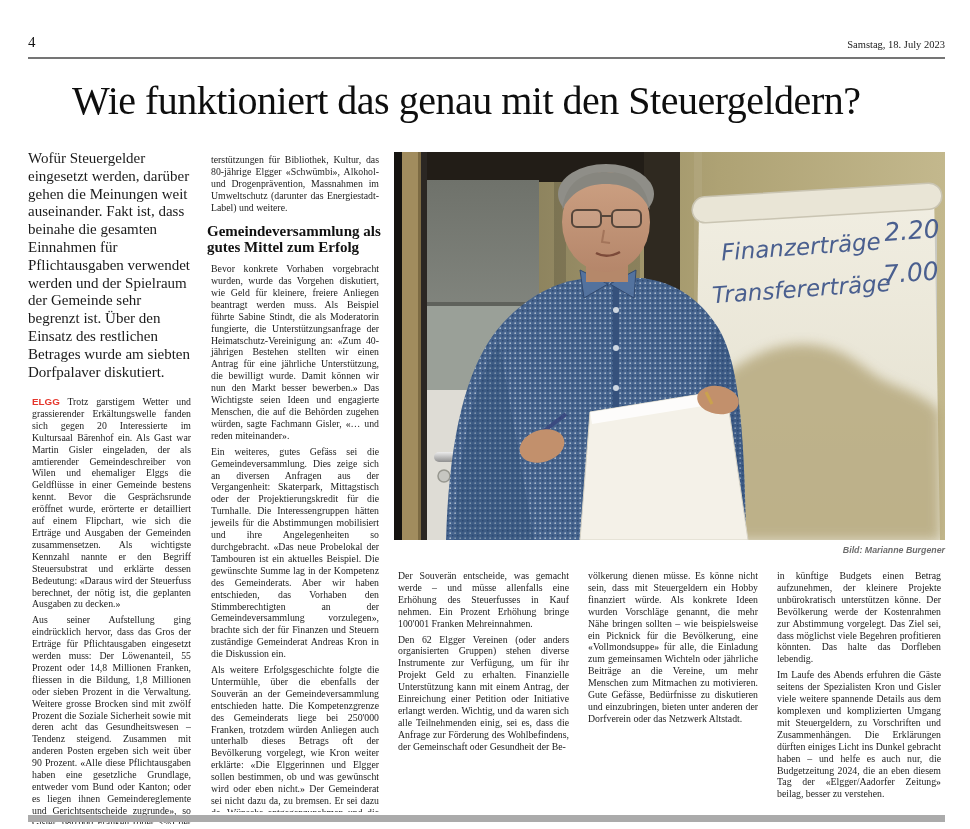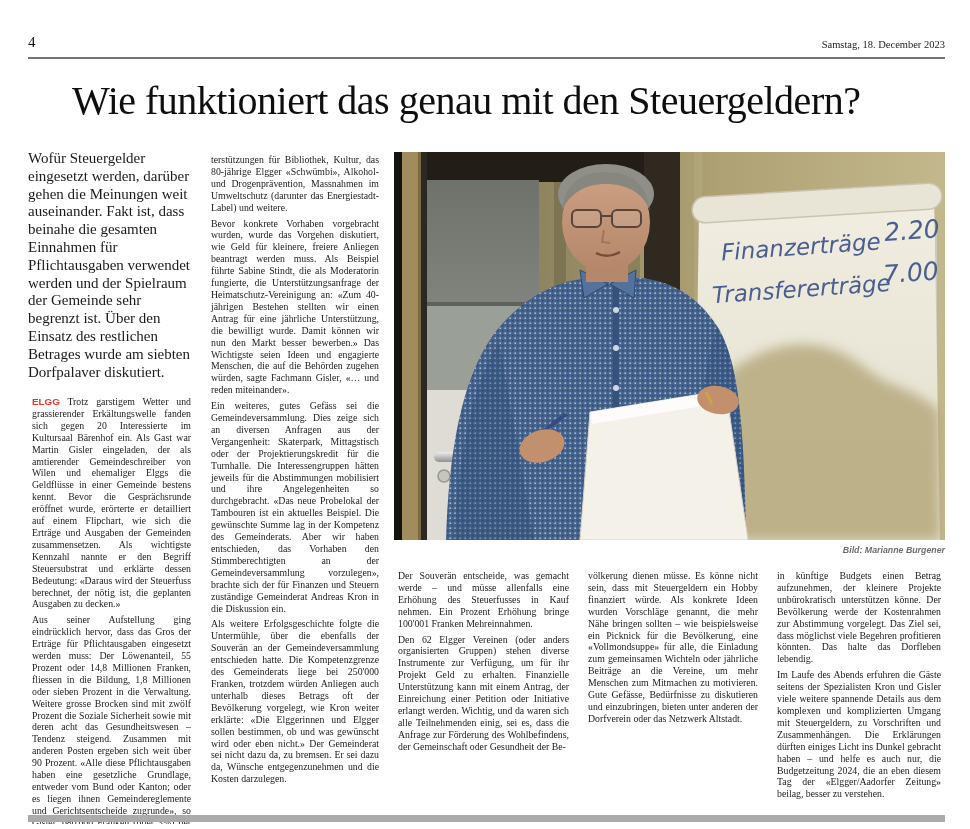--- a/index.html
+++ b/index.html
@@ -23,34 +23,35 @@
   .caption{font-size:9.4px;font-weight:bold;font-style:italic;color:#1a1a1a;
            transform:scaleX(0.85);transform-origin:left top;white-space:nowrap;}
   .credit{position:absolute;right:0;top:0;font-size:8.8px;font-style:italic;color:#6e6e6e;white-space:nowrap;font-weight:bold;}
   .author{margin-top:14px;font-style:italic;font-size:14px;letter-spacing:0.8px;color:#222;}
   .bottombar{height:7px;background:#ababab;}
 </style>
 </head>
 <body>
 
 <div class="abs pageno" style="left:28px;top:34px;">4</div>
-<div class="abs pagedate" style="right:25px;top:39px;">Samstag, 18. December 2023</div>
+<div class="abs pagedate" style="right:25px;top:39px;">Samstag, 18. July 2023</div>
 <div class="abs toprule" style="left:28px;top:57px;width:917px;"></div>
 
 <div class="abs headline" style="left:28px;top:80px;width:917px;">Wie funktioniert das genau mit den Steuergeldern?</div>
 
 <div class="abs lead" style="left:28px;top:150px;width:168px;">Wofür Steuergelder eingesetzt werden, darüber gehen die Meinungen weit auseinander. Fakt ist, dass beinahe die gesamten Einnahmen für Pflichtausgaben verwendet werden und der Spielraum der Gemeinde sehr begrenzt ist. Über den Einsatz des restlichen Betrages wurde am siebten Dorfpalaver diskutiert.</div>
 
 <div class="abs bodycol" style="left:28px;top:392px;width:167px;height:432px;overflow:hidden;">
   <p><span class="dateline">ELGG</span> <span>Trotz garstigem Wetter und grassierender Erkältungswelle fanden sich gegen 20 Interessierte im Kultursaal Bärenhof ein. Als Gast war Martin Gisler eingeladen, der als amtierender Gemeindeschreiber von Wilen und ehemaliger Elggs die Geldflüsse in einer Gemeinde bestens kennt. Bevor die Gesprächsrunde eröffnet wurde, erörterte er detailliert auf einem Flipchart, wie sich die Erträge und Ausgaben der Gemeinden zusammensetzen. Als wichtigste Kennzahl nannte er den Begriff Steuersubstrat und erklärte dessen Bedeutung: «Daraus wird der Steuerfuss berechnet, der nötig ist, die geplanten Ausgaben zu decken.»</span></p>
   <p>Aus seiner Aufstellung ging eindrücklich hervor, dass das Gros der Erträge für Pflichtausgaben eingesetzt werden muss: Der Löwenanteil, 55 Prozent oder 14,8 Millionen Franken, fliessen in die Bildung, 1,8 Millionen oder sieben Prozent in die Verwaltung. Weitere grosse Brocken sind mit zwölf Prozent die Soziale Sicherheit sowie mit deren acht das Gesundheitswesen – Tendenz steigend. Zusammen mit anderen Posten ergeben sich weit über 90 Prozent. «Alle diese Pflichtausgaben haben eine gesetzliche Grundlage, entweder vom Bund oder Kanton; oder es liegen ihnen Gemeindereglemente und Gerichtsentscheide zugrunde», so Gisler. 680'000 Franken (oder 3%) der Steuereinnahmen tätigt die Gemeinde für freiwillige Ausgaben. Im Budget vorgesehen sind dabei Un-</p>
 </div>
 
 <div class="abs bodycol" style="left:207px;top:150px;width:176px;height:662px;overflow:hidden;">
   <p>terstützungen für Bibliothek, Kultur, das 80-jährige Elgger «Schwümbi», Alkohol- und Drogenprävention, Massnahmen im Umweltschutz (darunter das Energiestadt-Label) und weitere.</p>
+  <h3 class="subhead">Gemeindeversammlung als gutes Mittel zum Erfolg</h3>
   <p>Bevor konkrete Vorhaben vorgebracht wurden, wurde das Vorgehen diskutiert, wie Geld für kleinere, freiere Anliegen beantragt werden muss. Als Beispiel führte Sabine Stindt, die als Moderatorin fungierte, die Unterstützungsanfrage der Heimatschutz-Vereinigung an: «Zum 40-jährigen Bestehen stellten wir einen Antrag für eine jährliche Unterstützung, die bewilligt wurde. Damit können wir nun den Markt besser bewerben.» Das Wichtigste seien Ideen und engagierte Menschen, die auf die Behörden zugehen würden, sagte Fachmann Gisler, «… und reden miteinander».</p>
   <p>Ein weiteres, gutes Gefäss sei die Gemeindeversammlung. Dies zeige sich an diversen Anfragen aus der Vergangenheit: Skaterpark, Mittagstisch oder der Projektierungskredit für die Turnhalle. Die Interessengruppen hätten jeweils für die Abstimmungen mobilisiert und ihre Angelegenheiten so durchgebracht. «Das neue Probelokal der Tambouren ist ein aktuelles Beispiel. Die gewünschte Summe lag in der Kompetenz des Gemeinderats. Aber wir haben entschieden, das Vorhaben den Stimmberechtigten an der Gemeindeversammlung vorzulegen», brachte sich der für Finanzen und Steuern zuständige Gemeinderat Andreas Kron in die Diskussion ein.</p>
   <p>Als weitere Erfolgsgeschichte folgte die Untermühle, über die ebenfalls der Souverän an der Gemeindeversammlung entschieden hatte. Die Kompetenzgrenze des Gemeinderats liege bei 250'000 Franken, trotzdem würden Anliegen auch unterhalb dieses Betrags oft der Bevölkerung vorgelegt, wie Kron weiter erklärte: «Die Elggerinnen und Elgger sollen bestimmen, ob und was gewünscht wird oder eben nicht.» Der Gemeinderat sei nicht dazu da, zu bremsen. Er sei dazu da, Wünsche entgegenzunehmen und die Kosten darzulegen.</p>
 </div>
 
 <div class="abs photo-frame" style="left:394px;top:152px;width:551px;height:388px;">
   <svg width="551" height="388" viewBox="0 0 551 388" xmlns="http://www.w3.org/2000/svg">
     <defs>
       <linearGradient id="curtainGrad" x1="0" y1="0" x2="1" y2="0">
         <stop offset="0" stop-color="#8d835e"></stop>

